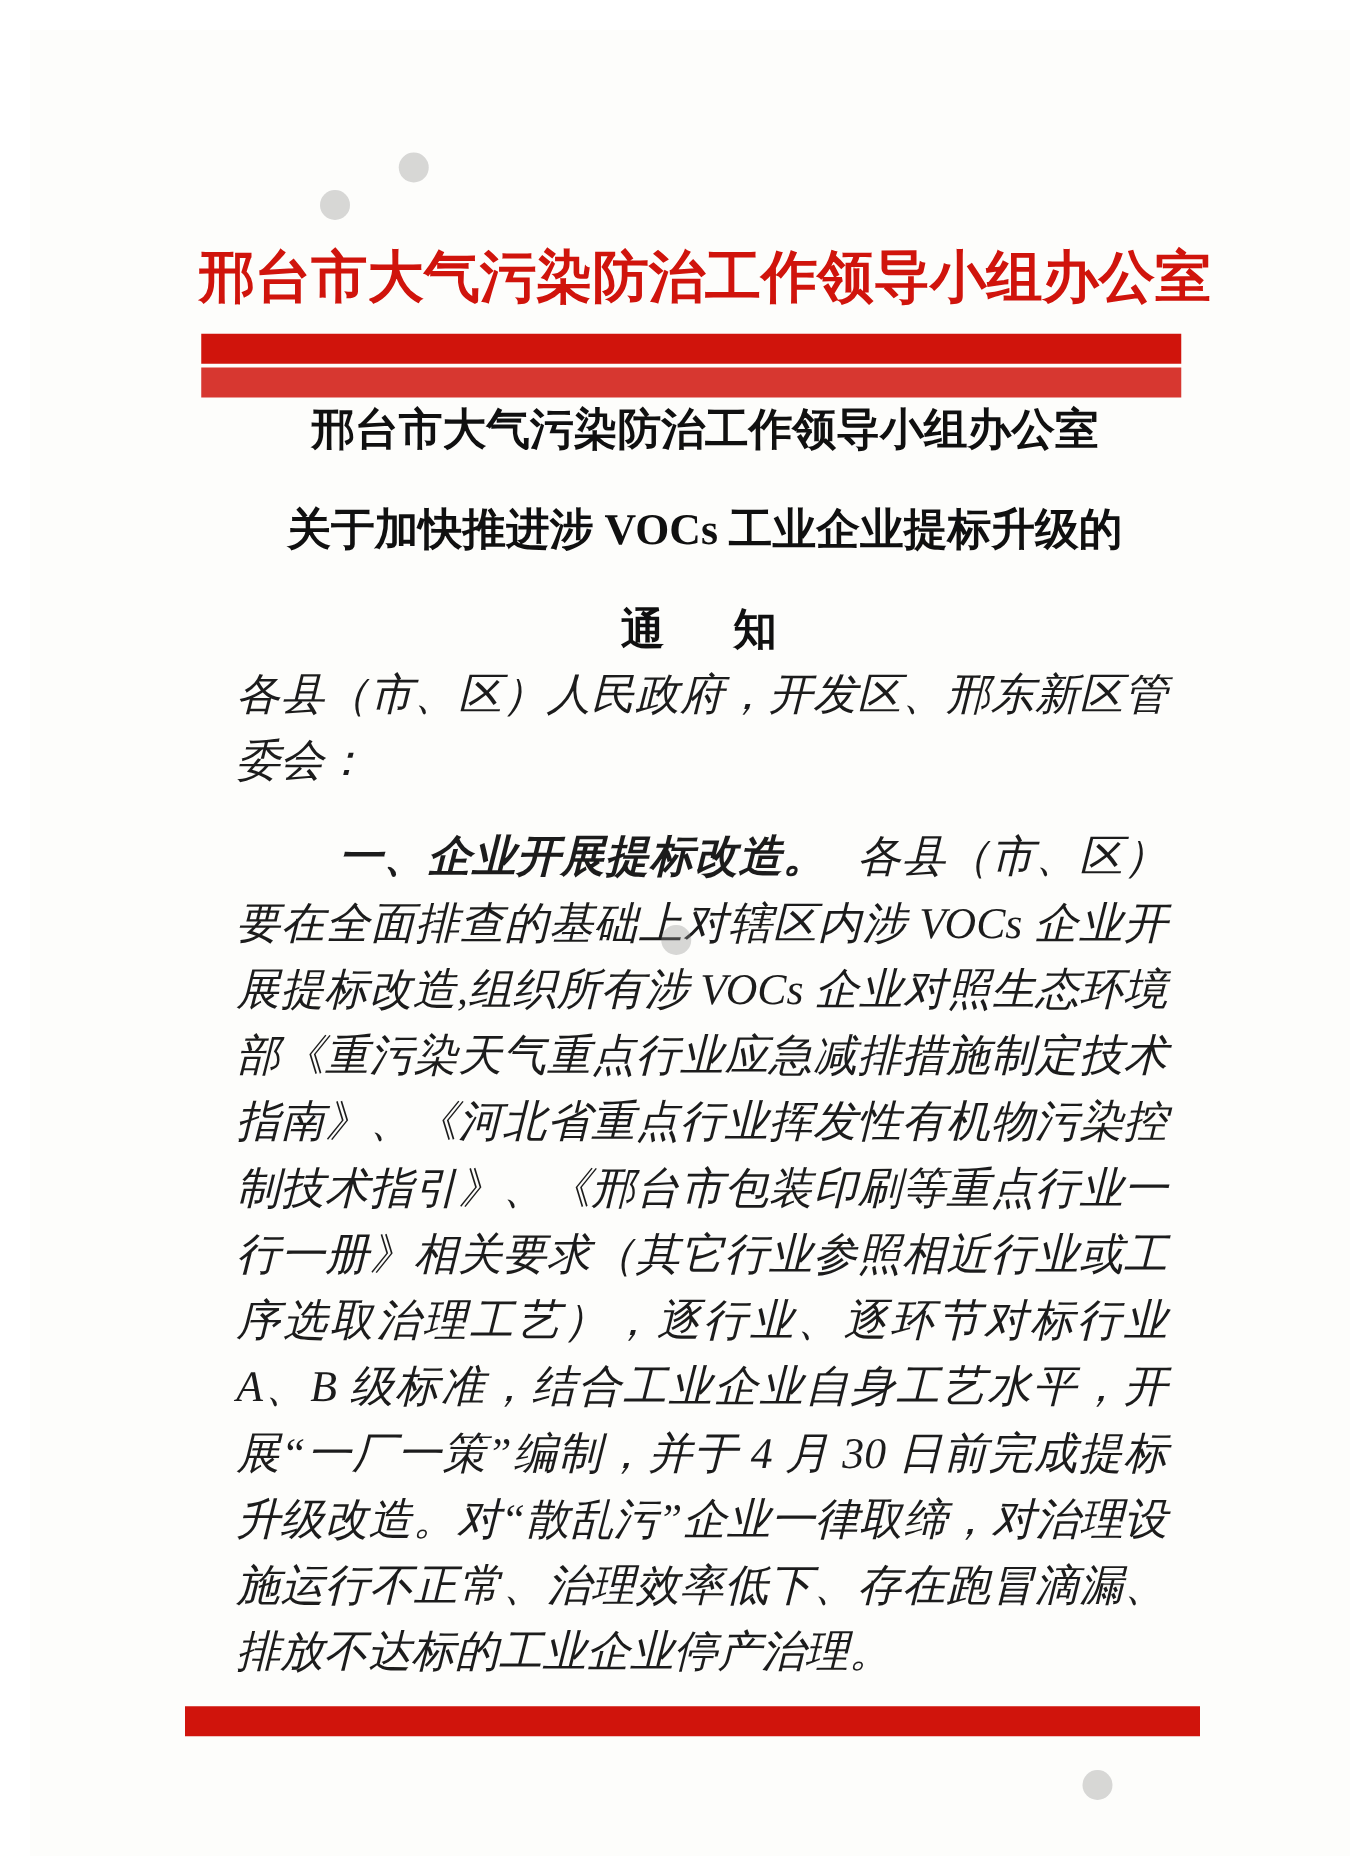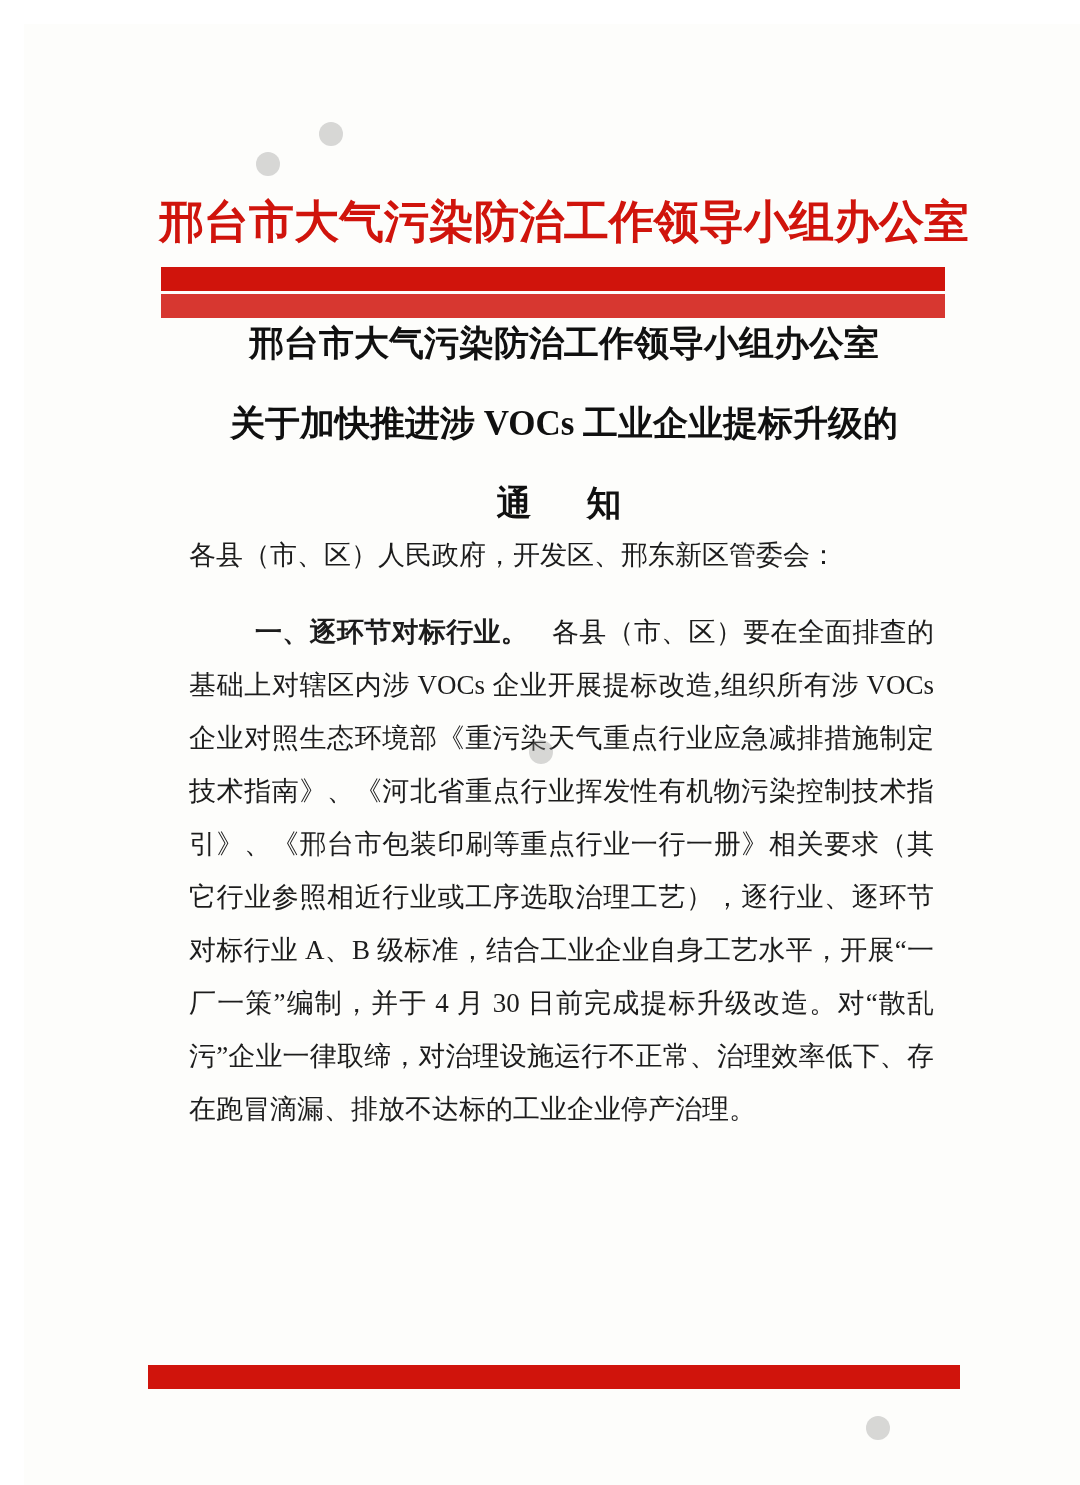--- a/index.html
+++ b/index.html
@@ -65,24 +65,25 @@
   }
   .title-line { white-space: nowrap; }
   .title-line-notice { letter-spacing: 10px; }
 
   
   .doc-body {
     position: absolute;
     top: 481px;
     left: 141px;
     width: 793px;
-    font-size: 27px;
+    font-size: 35px;
     line-height: 53px;
     text-align: justify;
     color: #1c1c1c;
+    font-style: italic;
   }
   .doc-body p { margin: 0; }
   .salutation { text-indent: 0; }
   .para { text-indent: 2em; }
   .bold { font-weight: bold; }
 
   
   .footer-rule {
     position: absolute;
     top: 1341px;
@@ -119,21 +120,21 @@
   <div class="doc-title">
     <div class="title-line">邢台市大气污染防治工作领导小组办公室</div>
     <div class="title-line">关于加快推进涉 VOCs 工业企业提标升级的</div>
     <div class="title-line title-line-notice">通　知</div>
   </div>
 
   <div class="doc-body">
     <p class="salutation">各县（市、区）人民政府，开发区、邢东新区管委会：</p>
 
 
-    <p class="para"><span class="bold">一、逐环节对标行业。</span><span>各县（市、区）要在全面排查的基础上对辖区内涉 VOCs 企业开展提标改造,组织所有涉 VOCs 企业对照生态环境部《重污染天气重点行业应急减排措施制定技术指南》、《河北省重点行业挥发性有机物污染控制技术指引》、《邢台市包装印刷等重点行业一行一册》相关要求（其它行业参照相近行业或工序选取治理工艺），逐行业、逐环节对标行业 A、B 级标准，结合工业企业自身工艺水平，开展“一厂一策”编制，并于 4 月 30 日前完成提标升级改造。对“散乱污”企业一律取缔，对治理设施运行不正常、治理效率低下、存在跑冒滴漏、排放不达标的工业企业停产治理。</span></p>
+    <p class="para"><span class="bold">一、企业开展提标改造。</span><span>各县（市、区）要在全面排查的基础上对辖区内涉 VOCs 企业开展提标改造,组织所有涉 VOCs 企业对照生态环境部《重污染天气重点行业应急减排措施制定技术指南》、《河北省重点行业挥发性有机物污染控制技术指引》、《邢台市包装印刷等重点行业一行一册》相关要求（其它行业参照相近行业或工序选取治理工艺），逐行业、逐环节对标行业 A、B 级标准，结合工业企业自身工艺水平，开展“一厂一策”编制，并于 4 月 30 日前完成提标升级改造。对“散乱污”企业一律取缔，对治理设施运行不正常、治理效率低下、存在跑冒滴漏、排放不达标的工业企业停产治理。</span></p>
 
   </div>
 
   <div class="footer-rule"></div>
 
   <div class="speck s1"></div>
   <div class="speck s2"></div>
   <div class="speck s3"></div>
   <div class="speck s4"></div>
 

